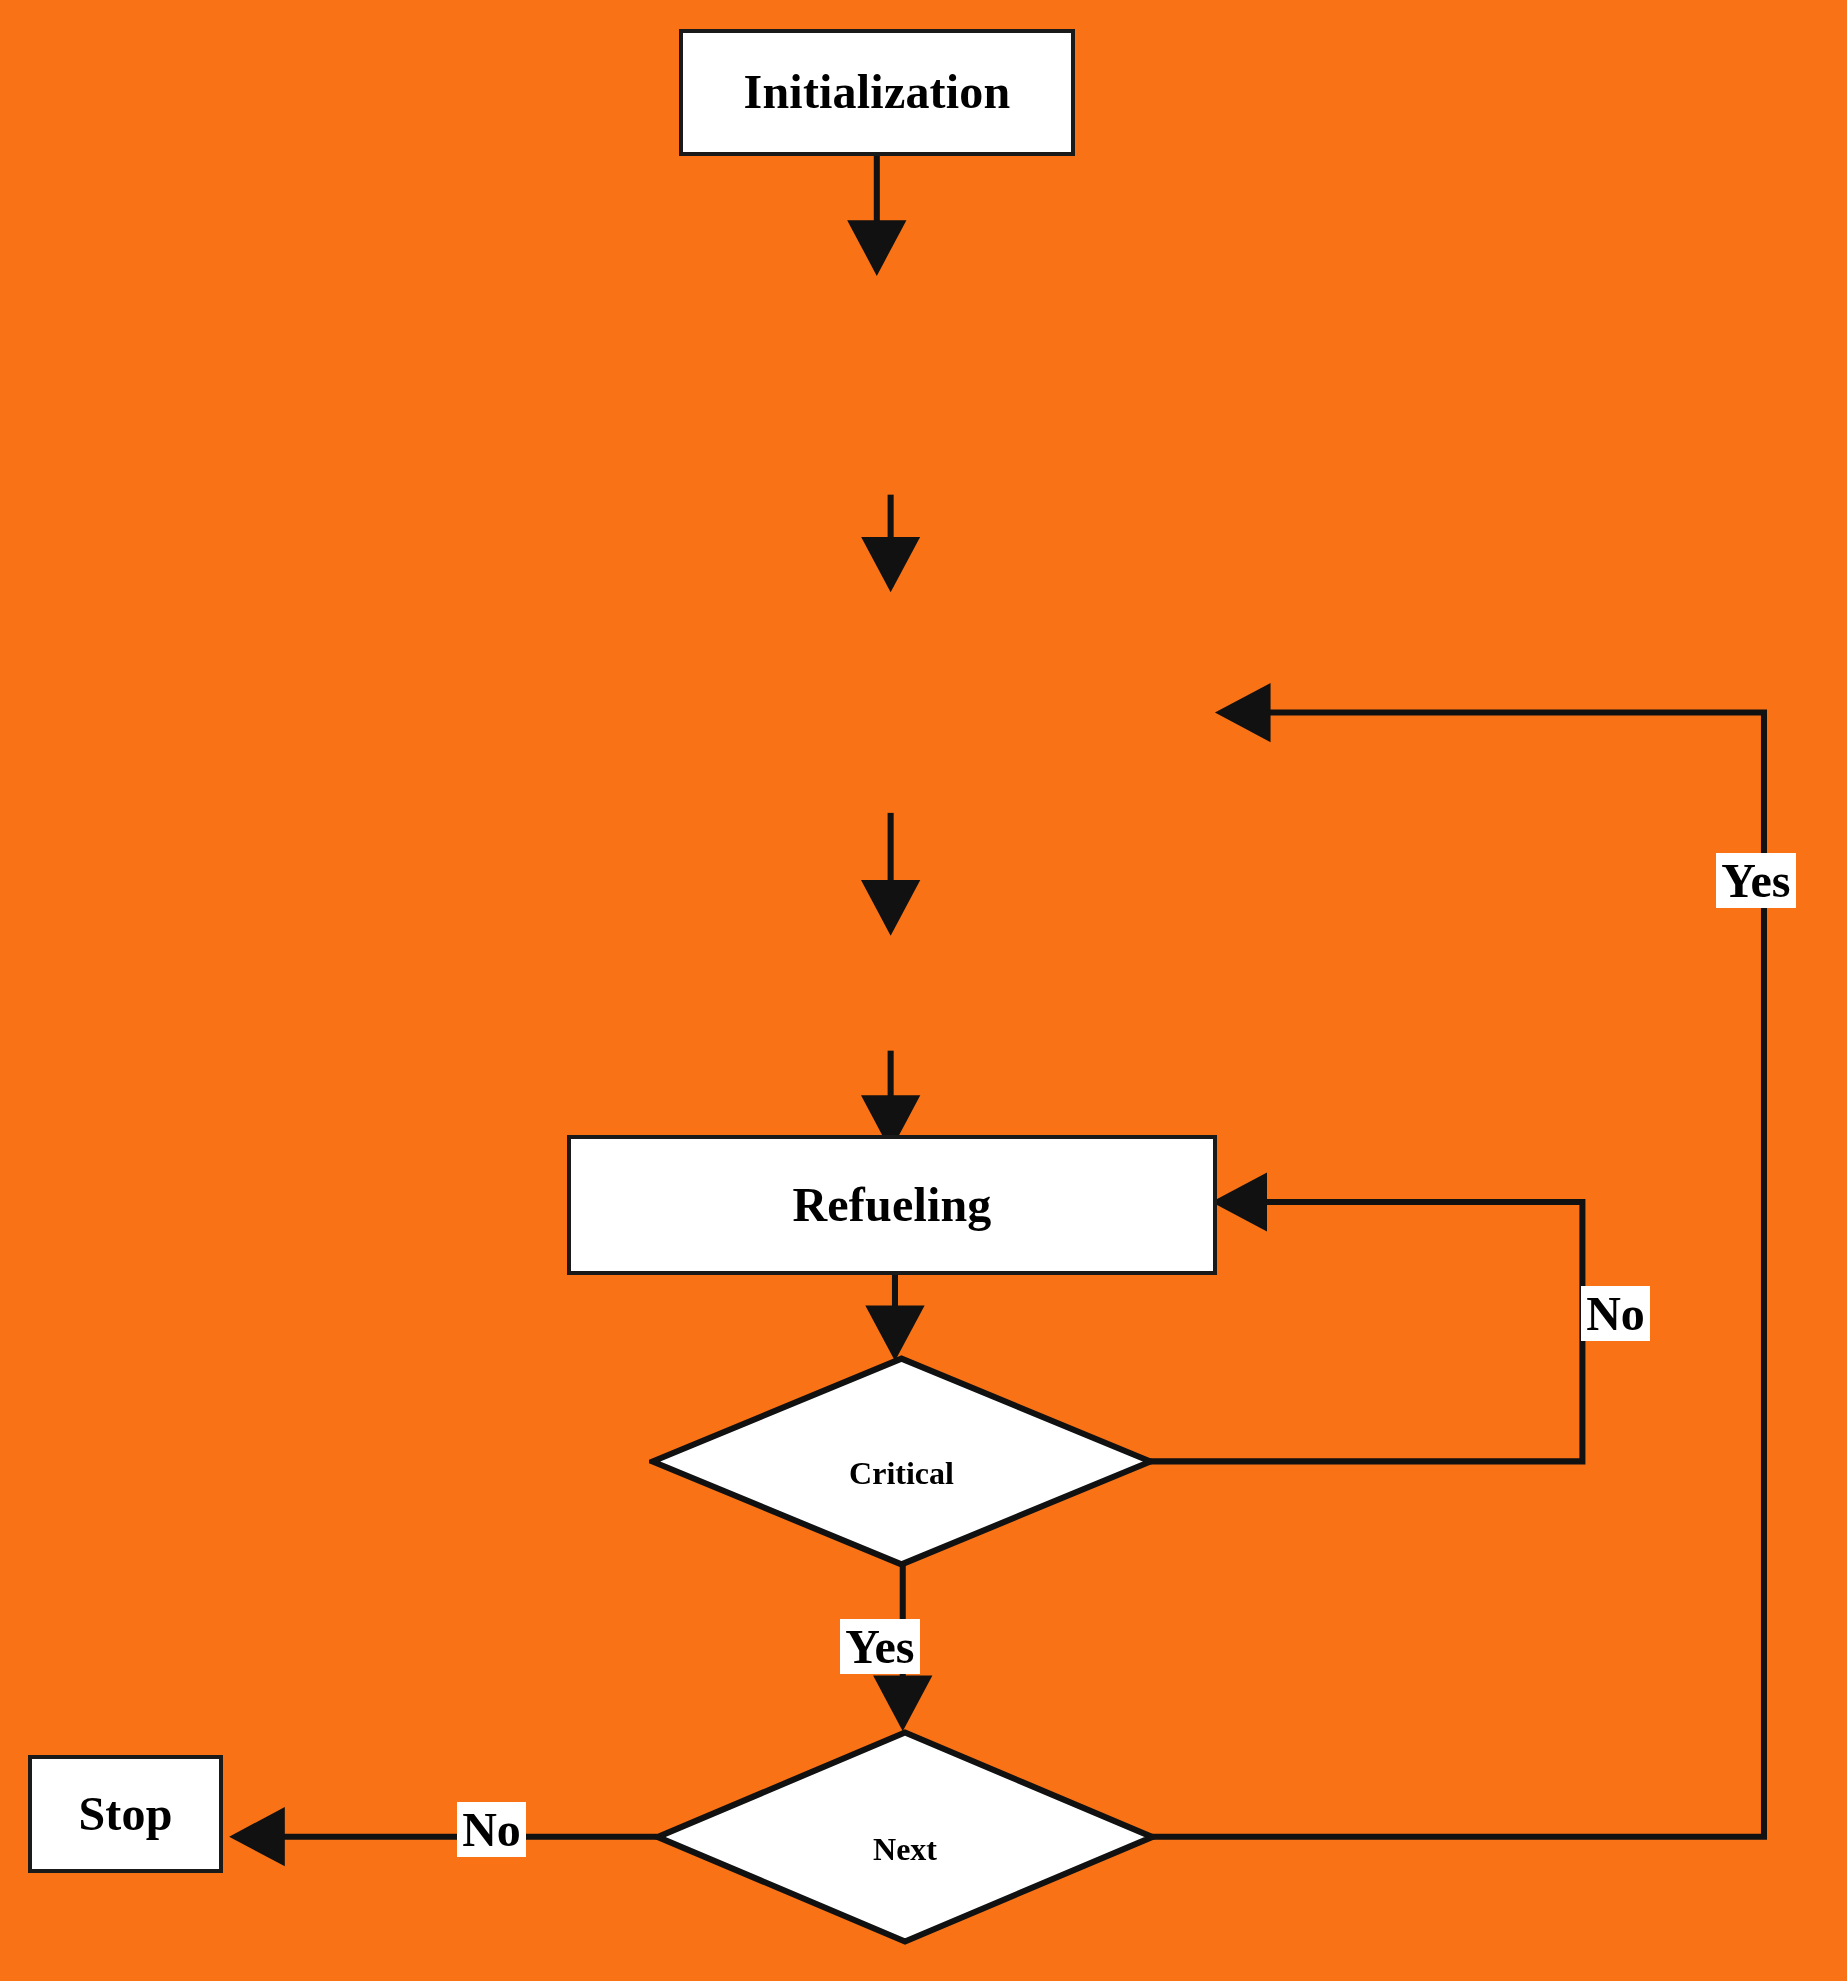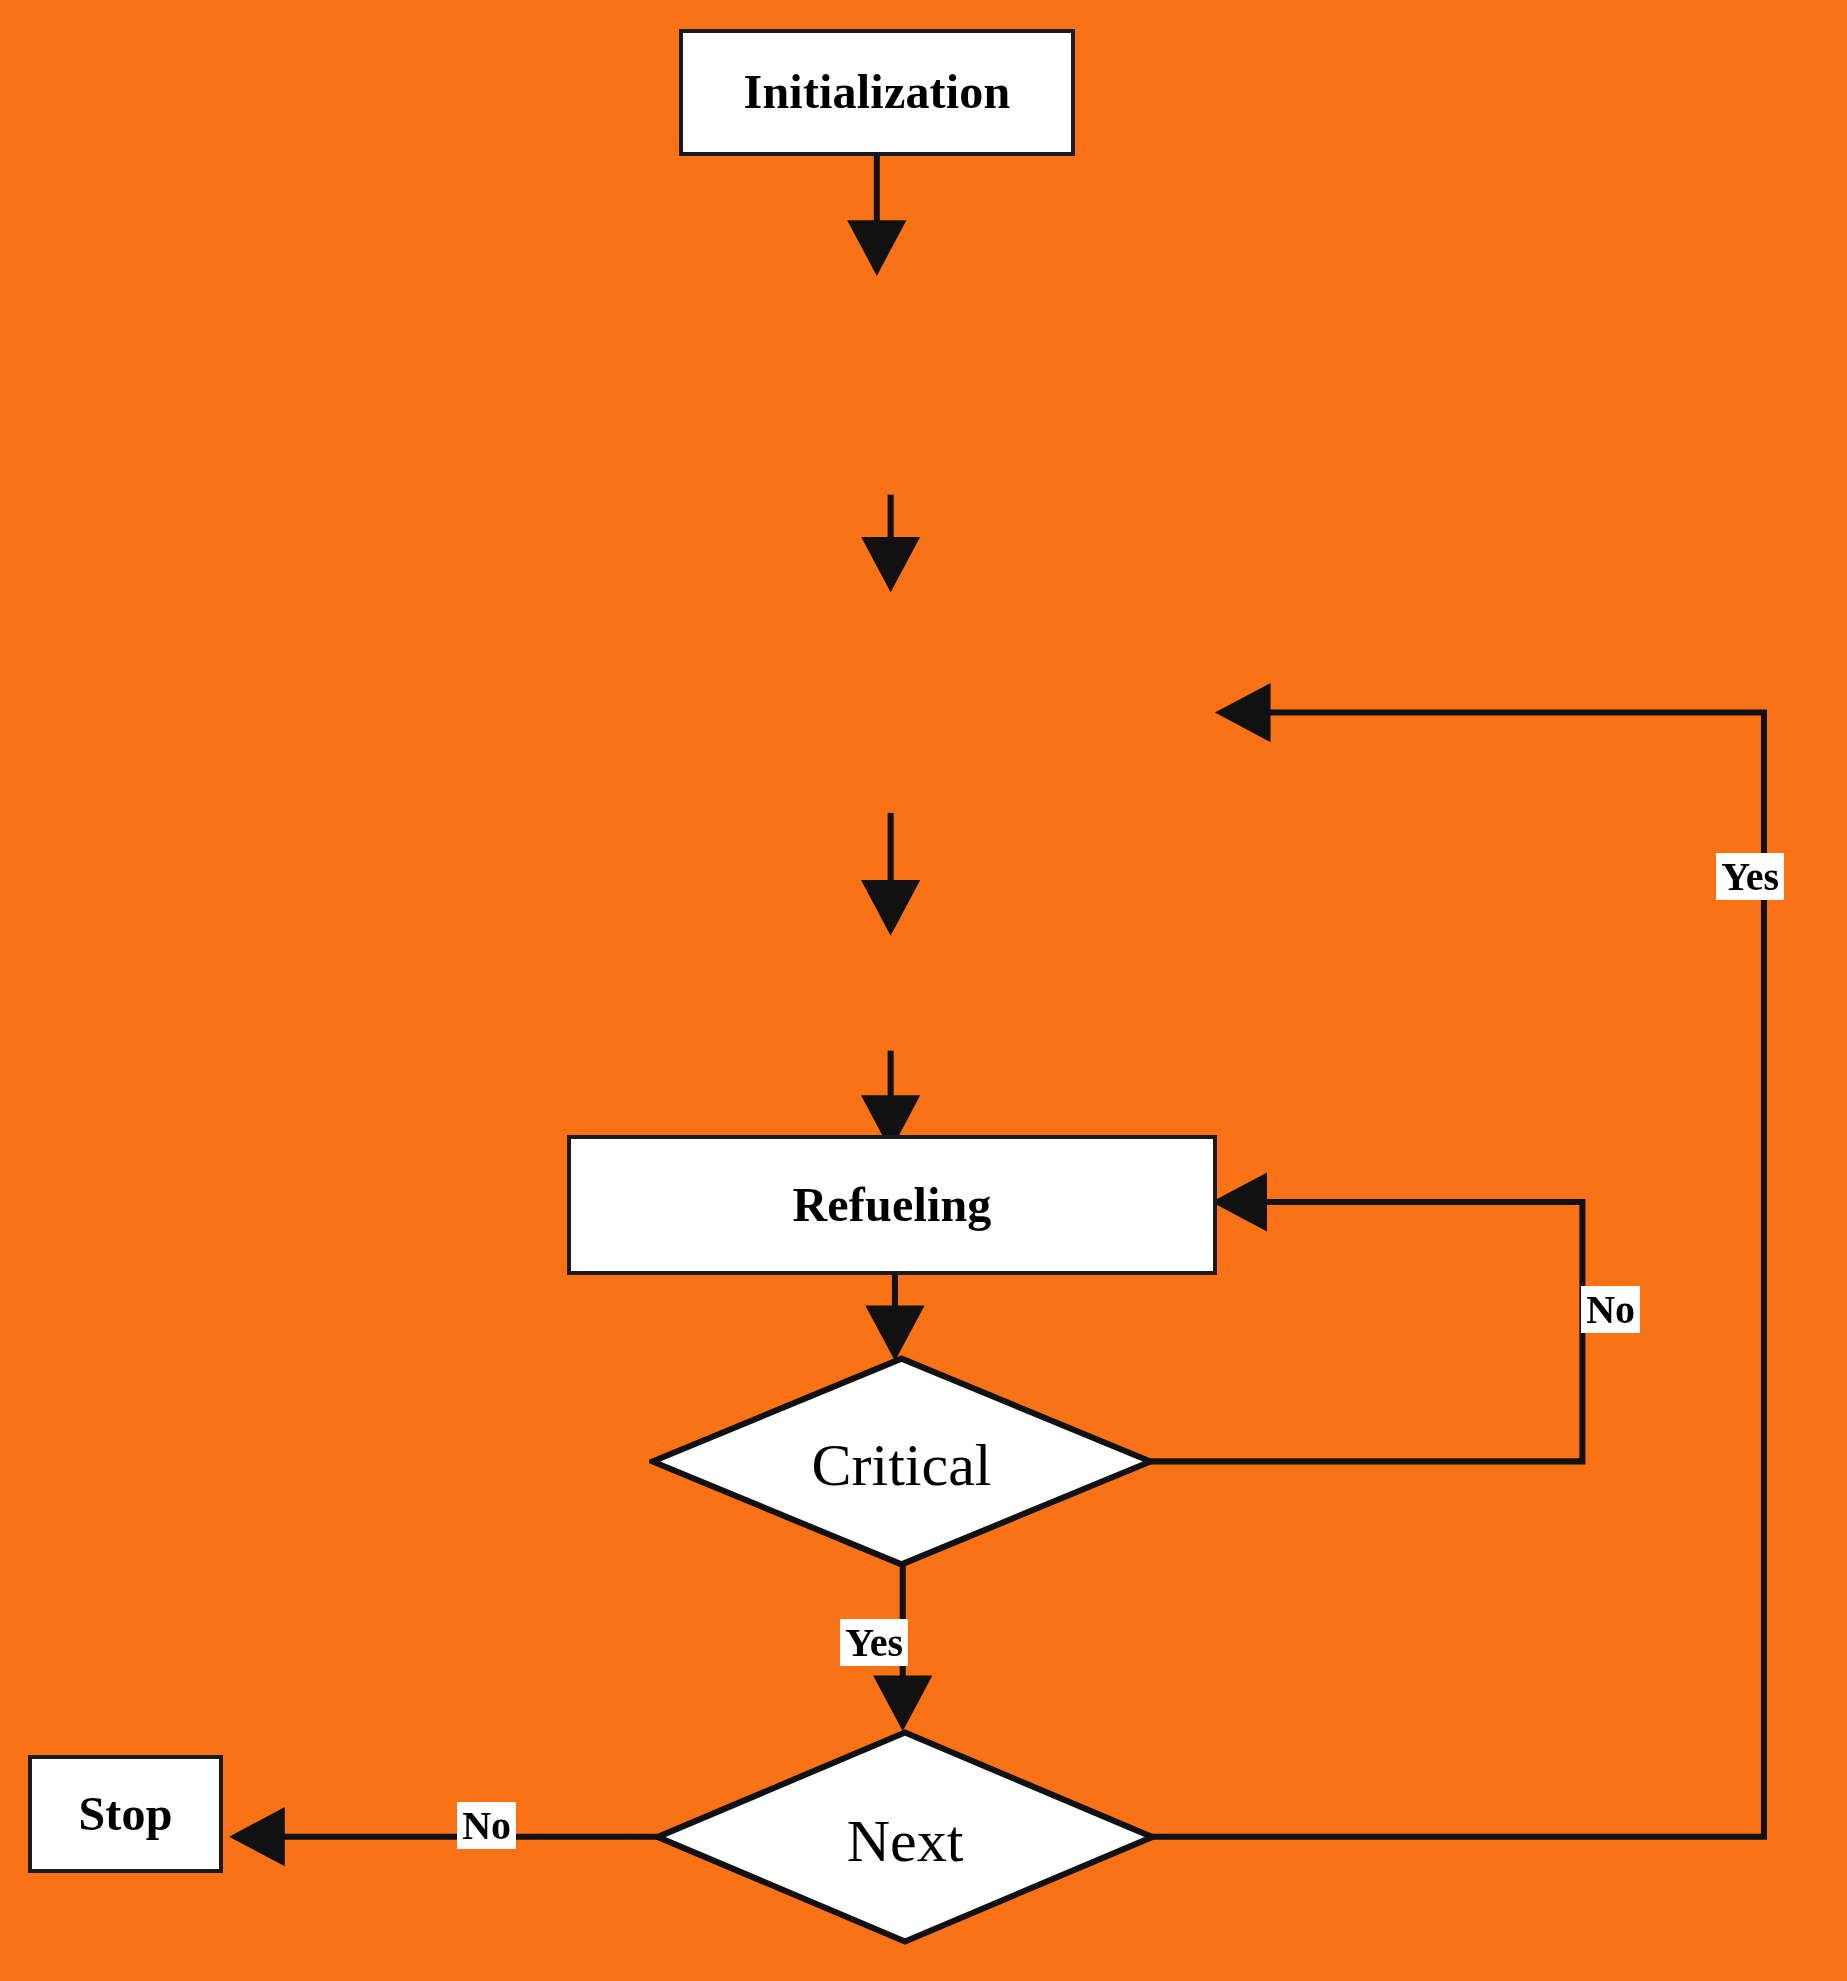--- a/index.html
+++ b/index.html
@@ -43,33 +43,33 @@
     letter-spacing: 0.2px;
   }
   .proc .lbl { padding: 0 8.6px; }
   .decision-wrap {
     position: absolute;
     z-index: 3;
   }
   .decision-wrap .dtext {
     position: absolute;
     left: 0;
-    top: 4px;
+    top: 12px;
     width: 100%;
     height: 100%;
     display: flex;
     align-items: center;
     justify-content: center;
-    font-size: 60px;
-    font-weight: normal;
+    font-size: 32px;
+    font-weight: bold;
     color: #000000;
   }
   .edge-label {
     position: absolute;
-    font-size: 40px;
+    font-size: 48px;
     font-weight: bold;
     color: #000000;
     background: #ffffff;
     padding: 0 5.2px;
     white-space: nowrap;
     z-index: 4;
   }
 </style>
 </head>
 <body>

